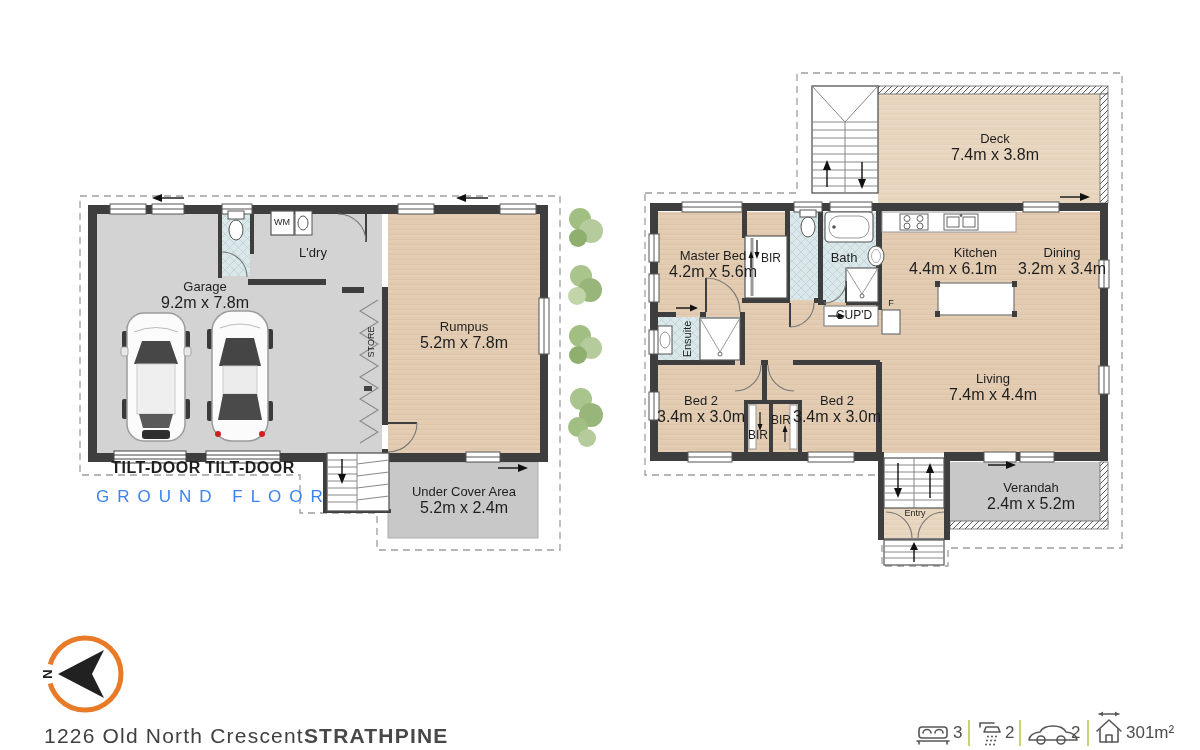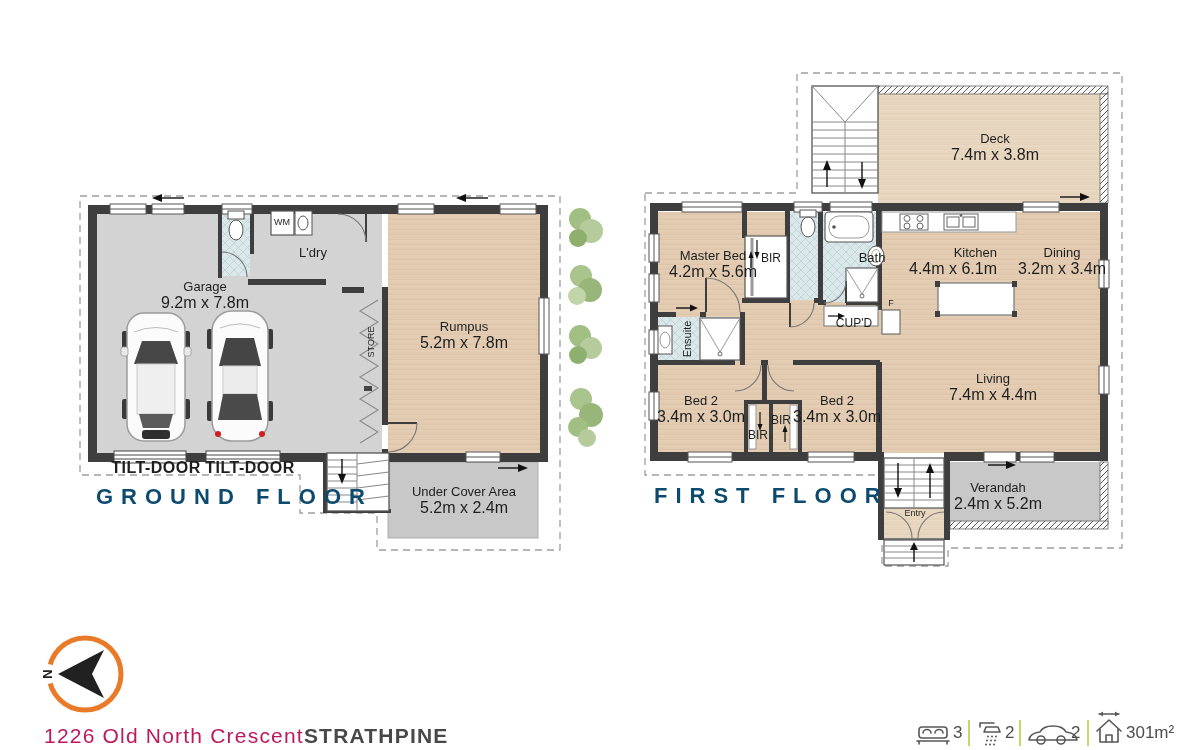--- a/index.html
+++ b/index.html
@@ -7,24 +7,24 @@
          font-family:"Liberation Sans",sans-serif;}
   svg{position:absolute;left:0;top:0;}
   .lbl{position:absolute;transform:translate(-50%,-50%);text-align:center;color:#1e1e1e;
        font-size:13px;line-height:1.18;white-space:nowrap;}
   .lbl .dims{font-size:16px;}
   .sm{font-size:9px;}
   .xs{font-size:12px;}
   .rot{transform:translate(-50%,-50%) rotate(-90deg);}
   .rot11{font-size:11px;transform:translate(-50%,-50%) rotate(-90deg);}
   .tilt{font-size:16px;font-weight:700;letter-spacing:.5px;}
-  .floortag{position:absolute;transform:translateY(-50%);color:#0c4a6e;font-size:22px;
-            letter-spacing:8px;white-space:nowrap;font-weight:bold;}
+  .floortag{position:absolute;transform:translateY(-50%);color:#3b82f6;font-size:17px;
+            letter-spacing:8px;white-space:nowrap;}
   .addr{position:absolute;left:44px;top:724px;font-size:21px;white-space:nowrap;}
-  .addr .street{color:#be185d;letter-spacing:1.2px;}
+  .addr .street{color:#404040;letter-spacing:1.2px;}
   .addr .suburb{color:#484848;font-weight:700;letter-spacing:1.2px;}
   .statnum{position:absolute;transform:translateY(-50%);font-size:17px;color:#4e4e4e;white-space:nowrap;}
 </style>
 </head>
 <body>
 
 <div id="stage">
 
 <svg width="1200" height="750" viewBox="0 0 1200 750">
 <defs>
@@ -500,22 +500,22 @@
 
 <div class="lbl" style="left:995px;top:148px;">
   <div class="nm">Deck</div>
   <div class="dims">7.4m x 3.8m</div>
 </div>
 <div class="lbl" style="left:713px;top:265px;">
   <div class="nm">Master Bed</div>
   <div class="dims">4.2m x 5.6m</div>
 </div>
 <div class="lbl xs" style="left:771px;top:258px;">BIR</div>
-<div class="lbl" style="left:844px;top:258px;margin-left:28px;">Bath</div>
-<div class="lbl xs" style="left:854px;top:315px;margin-top:8px;">CUP'D</div>
+<div class="lbl" style="left:844px;top:258px;">Bath</div>
+<div class="lbl xs" style="left:854px;top:315px;">CUP'D</div>
 <div class="lbl sm" style="left:891px;top:303px;">F</div>
 <div class="lbl" style="left:953px;top:262px;text-align:right;">
   <div class="nm">Kitchen</div>
   <div class="dims">4.4m x 6.1m</div>
 </div>
 <div class="lbl" style="left:1062px;top:262px;">
   <div class="nm">Dining</div>
   <div class="dims">3.2m x 3.4m</div>
 </div>
 <div class="lbl rot11" style="left:687px;top:339px;">Ensuite</div>
@@ -526,26 +526,25 @@
 <div class="lbl" style="left:837px;top:410px;">
   <div class="nm">Bed 2</div>
   <div class="dims">3.4m x 3.0m</div>
 </div>
 <div class="lbl xs" style="left:758px;top:435px;">BIR</div>
 <div class="lbl xs" style="left:781px;top:420px;">BIR</div>
 <div class="lbl" style="left:993px;top:388px;">
   <div class="nm">Living</div>
   <div class="dims">7.4m x 4.4m</div>
 </div>
-<div class="lbl" style="left:998px;top:497px;">
+<div class="lbl" style="left:1031px;top:497px;">
   <div class="nm">Verandah</div>
   <div class="dims">2.4m x 5.2m</div>
 </div>
 <div class="lbl sm" style="left:915px;top:513px;">Entry</div>
-<div class="floortag" style="left:654px;top:496px;">FIRST FLOOR</div>
 
 <div class="lbl" style="left:48px;top:674px;font-size:13px;font-weight:700;transform:translate(-50%,-50%) rotate(-90deg);">N</div>
 
 <div class="addr">
   <span class="street">1226 Old North Crescent</span><span class="suburb">STRATHPINE</span>
 </div>
 
 <span class="statnum" style="left:953px;top:733px;">3</span>
 <span class="statnum" style="left:1005px;top:733px;">2</span>
 <span class="statnum" style="left:1071px;top:733px;">2</span>

